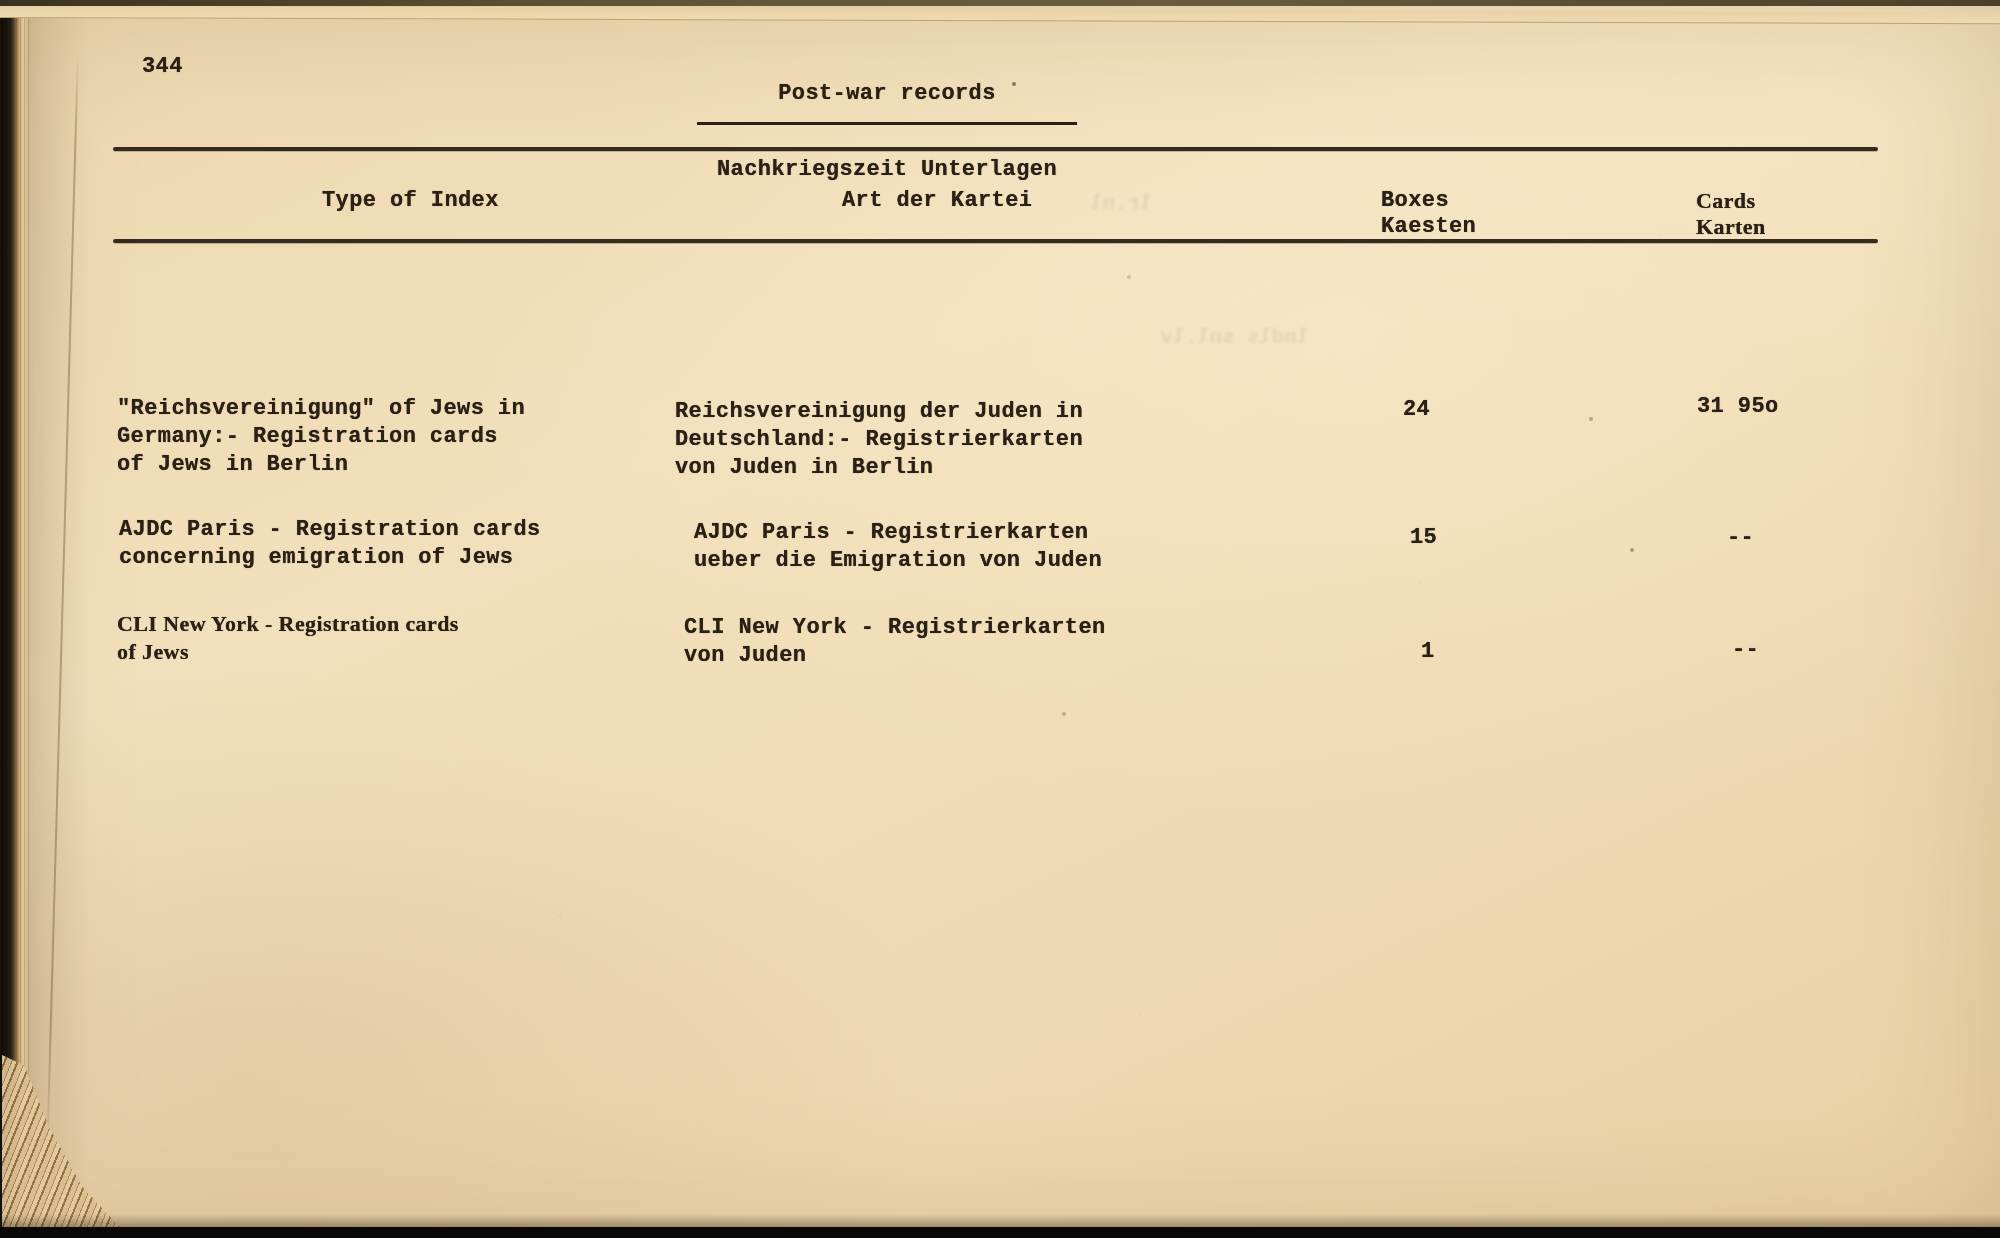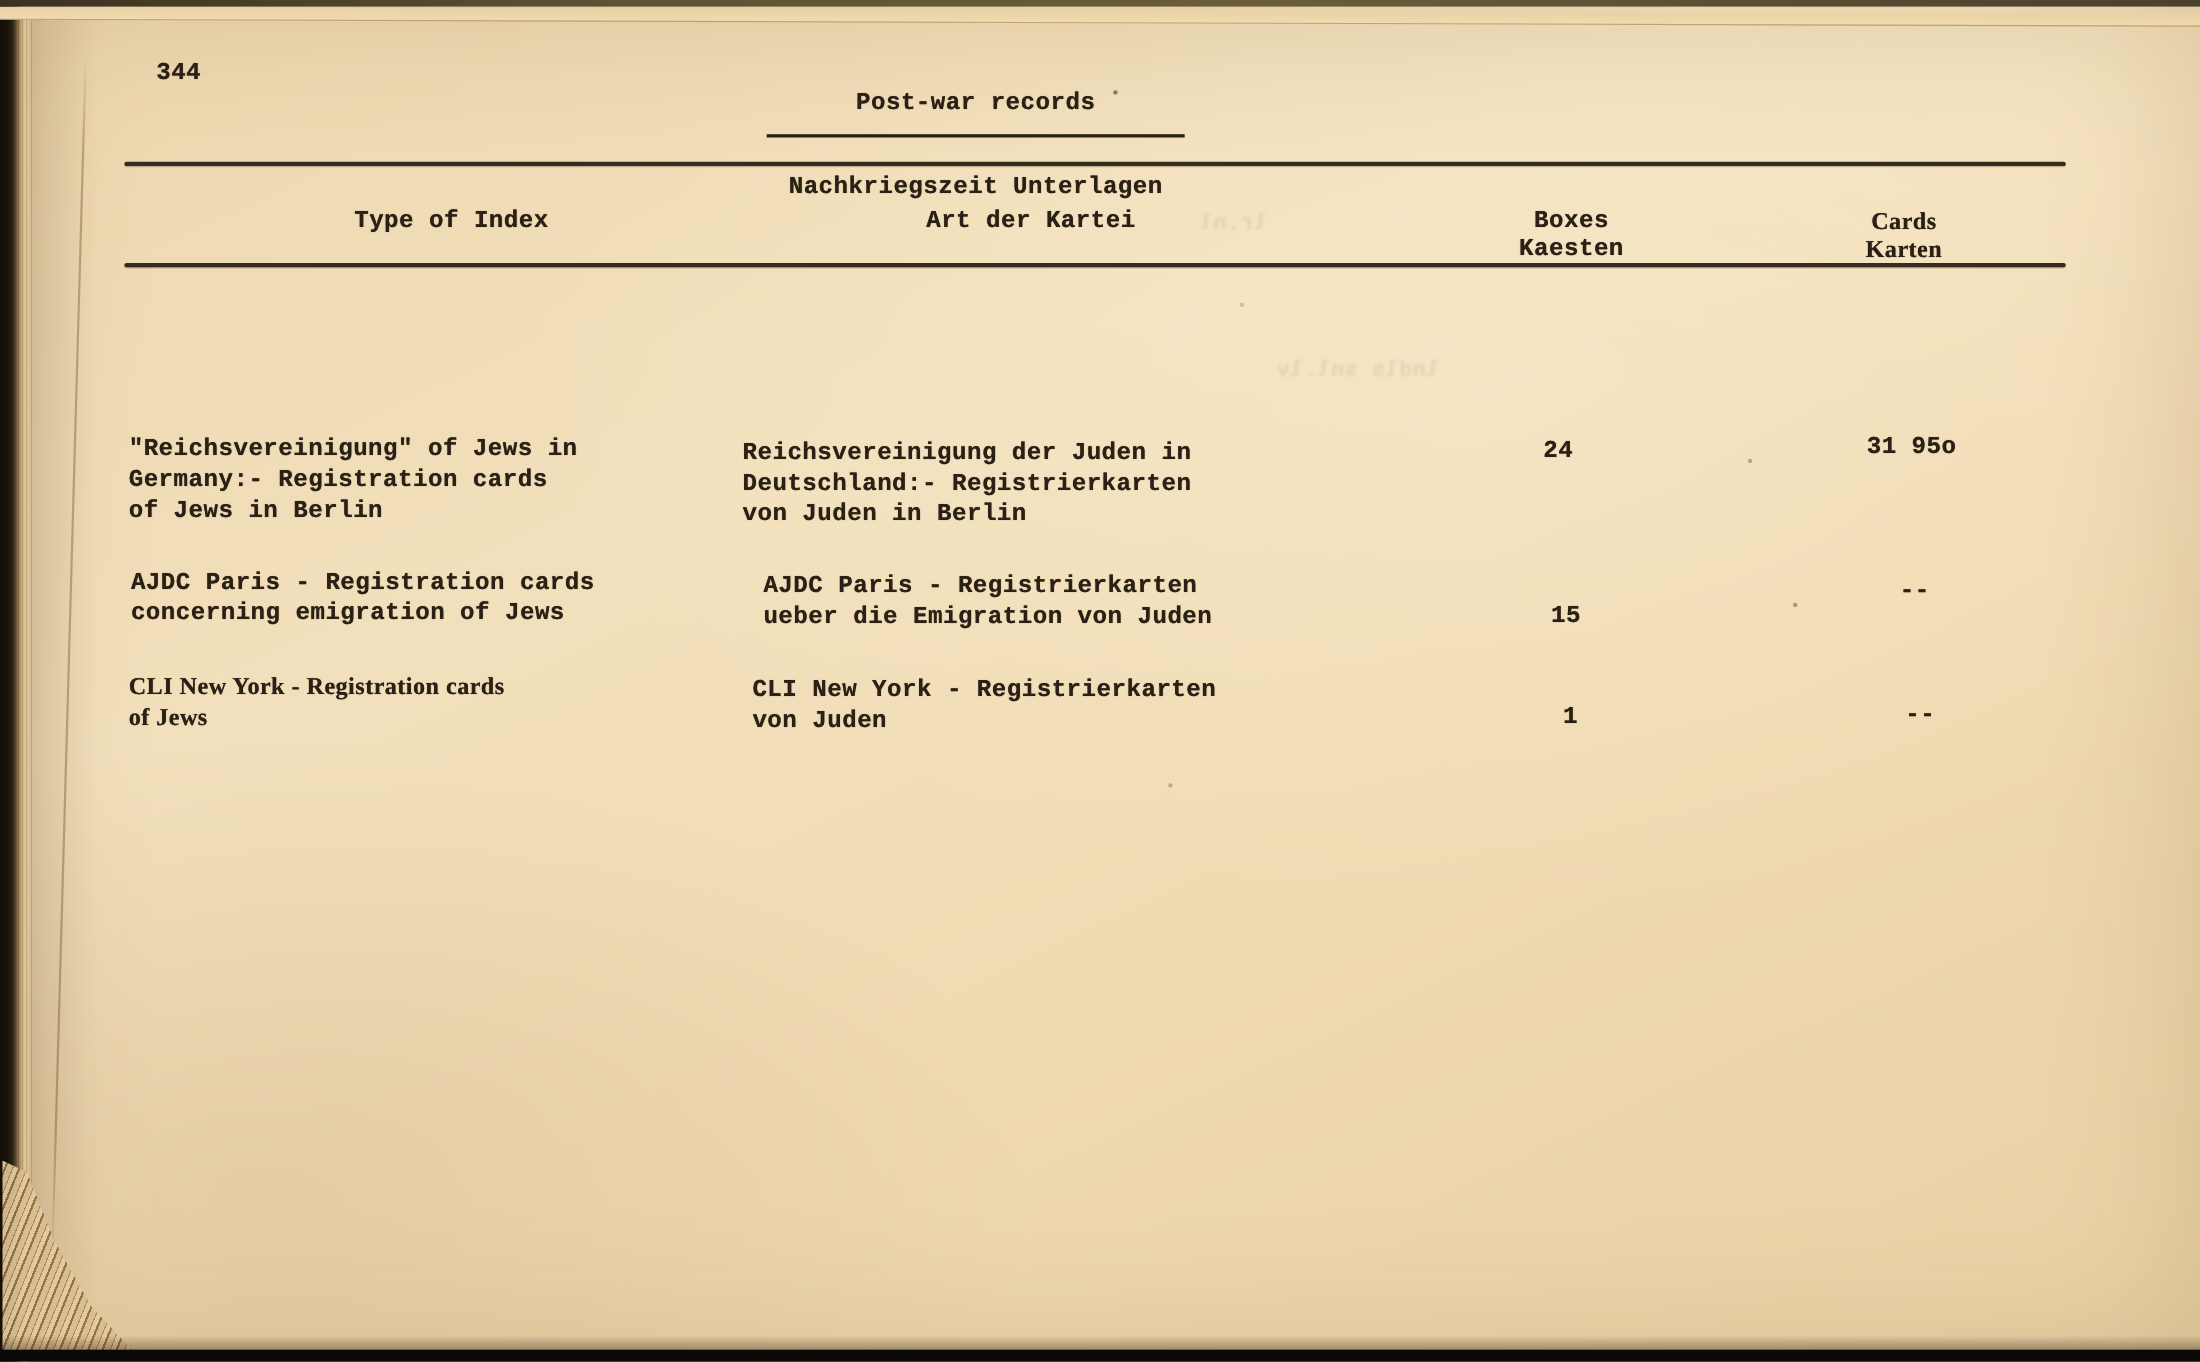--- a/index.html
+++ b/index.html
@@ -51,21 +51,21 @@
   .underpage-edge{position:absolute;z-index:3;left:77px;top:50px;width:2px;height:1110px;
     background:linear-gradient(rgba(140,105,60,0), rgba(140,105,60,.5) 8%, rgba(120,90,50,.45) 88%, rgba(120,90,50,0));
     transform:rotate(1.6deg);transform-origin:top center;}
   
   .tw{position:absolute;z-index:5;font-size:22px;line-height:28px;letter-spacing:.4px;
     white-space:pre-line;color:#2b2015;text-shadow:0 0 .7px rgba(43,32,21,.85);}
   .rule{position:absolute;z-index:5;height:4px;background:#352b1f;border-radius:2px;
     box-shadow:0 1px 0 rgba(53,43,31,.25);}
   .center{text-align:center;}
   .uline{border-bottom:3px solid #2b2015;padding-bottom:14px;}
-  .hdr{line-height:26px;text-align:center;}
+  .hdr{line-height:26px;}
   .speck{position:absolute;z-index:6;width:4px;height:4px;border-radius:50%;background:rgba(50,38,24,.55);}
   .ghost{position:absolute;z-index:4;opacity:.10;filter:blur(1.5px);color:#4a3a26;
     font-size:20px;letter-spacing:.4px;white-space:pre;transform:scaleX(-1);}
 </style>
 </head>
 <body>
 
 <div class="screen">
 
   <div class="page">
@@ -97,21 +97,21 @@
     <div class="tw" style="left:675px;top:398px;">Reichsvereinigung der Juden in
 Deutschland:- Registrierkarten
 von Juden in Berlin</div>
     <div class="tw" style="left:1403px;top:396px;">24</div>
     <div class="tw" style="left:1697px;top:393px;">31 95o</div>
 
     <div class="tw" style="left:119px;top:516px;">AJDC Paris - Registration cards
 concerning emigration of Jews</div>
     <div class="tw" style="left:675px;top:519px;margin-left:19px;">AJDC Paris - Registrierkarten
 ueber die Emigration von Juden</div>
-    <div class="tw" style="left:1410px;top:524px;margin-top:22px;">15</div>
+    <div class="tw" style="left:1410px;top:524px;">15</div>
     <div class="tw" style="left:1727px;top:524px;">--</div>
 
     <div class="tw" style="left:117px;top:610px;font-family:Liberation Serif, serif;">CLI New York - Registration cards
 of Jews</div>
     <div class="tw" style="left:684px;top:614px;">CLI New York - Registrierkarten
 von Juden</div>
     <div class="tw" style="left:1421px;top:638px;">1</div>
     <div class="tw" style="left:1732px;top:636px;">--</div>
 
     <div class="speck" style="left:1012px;top:82px;"></div>

